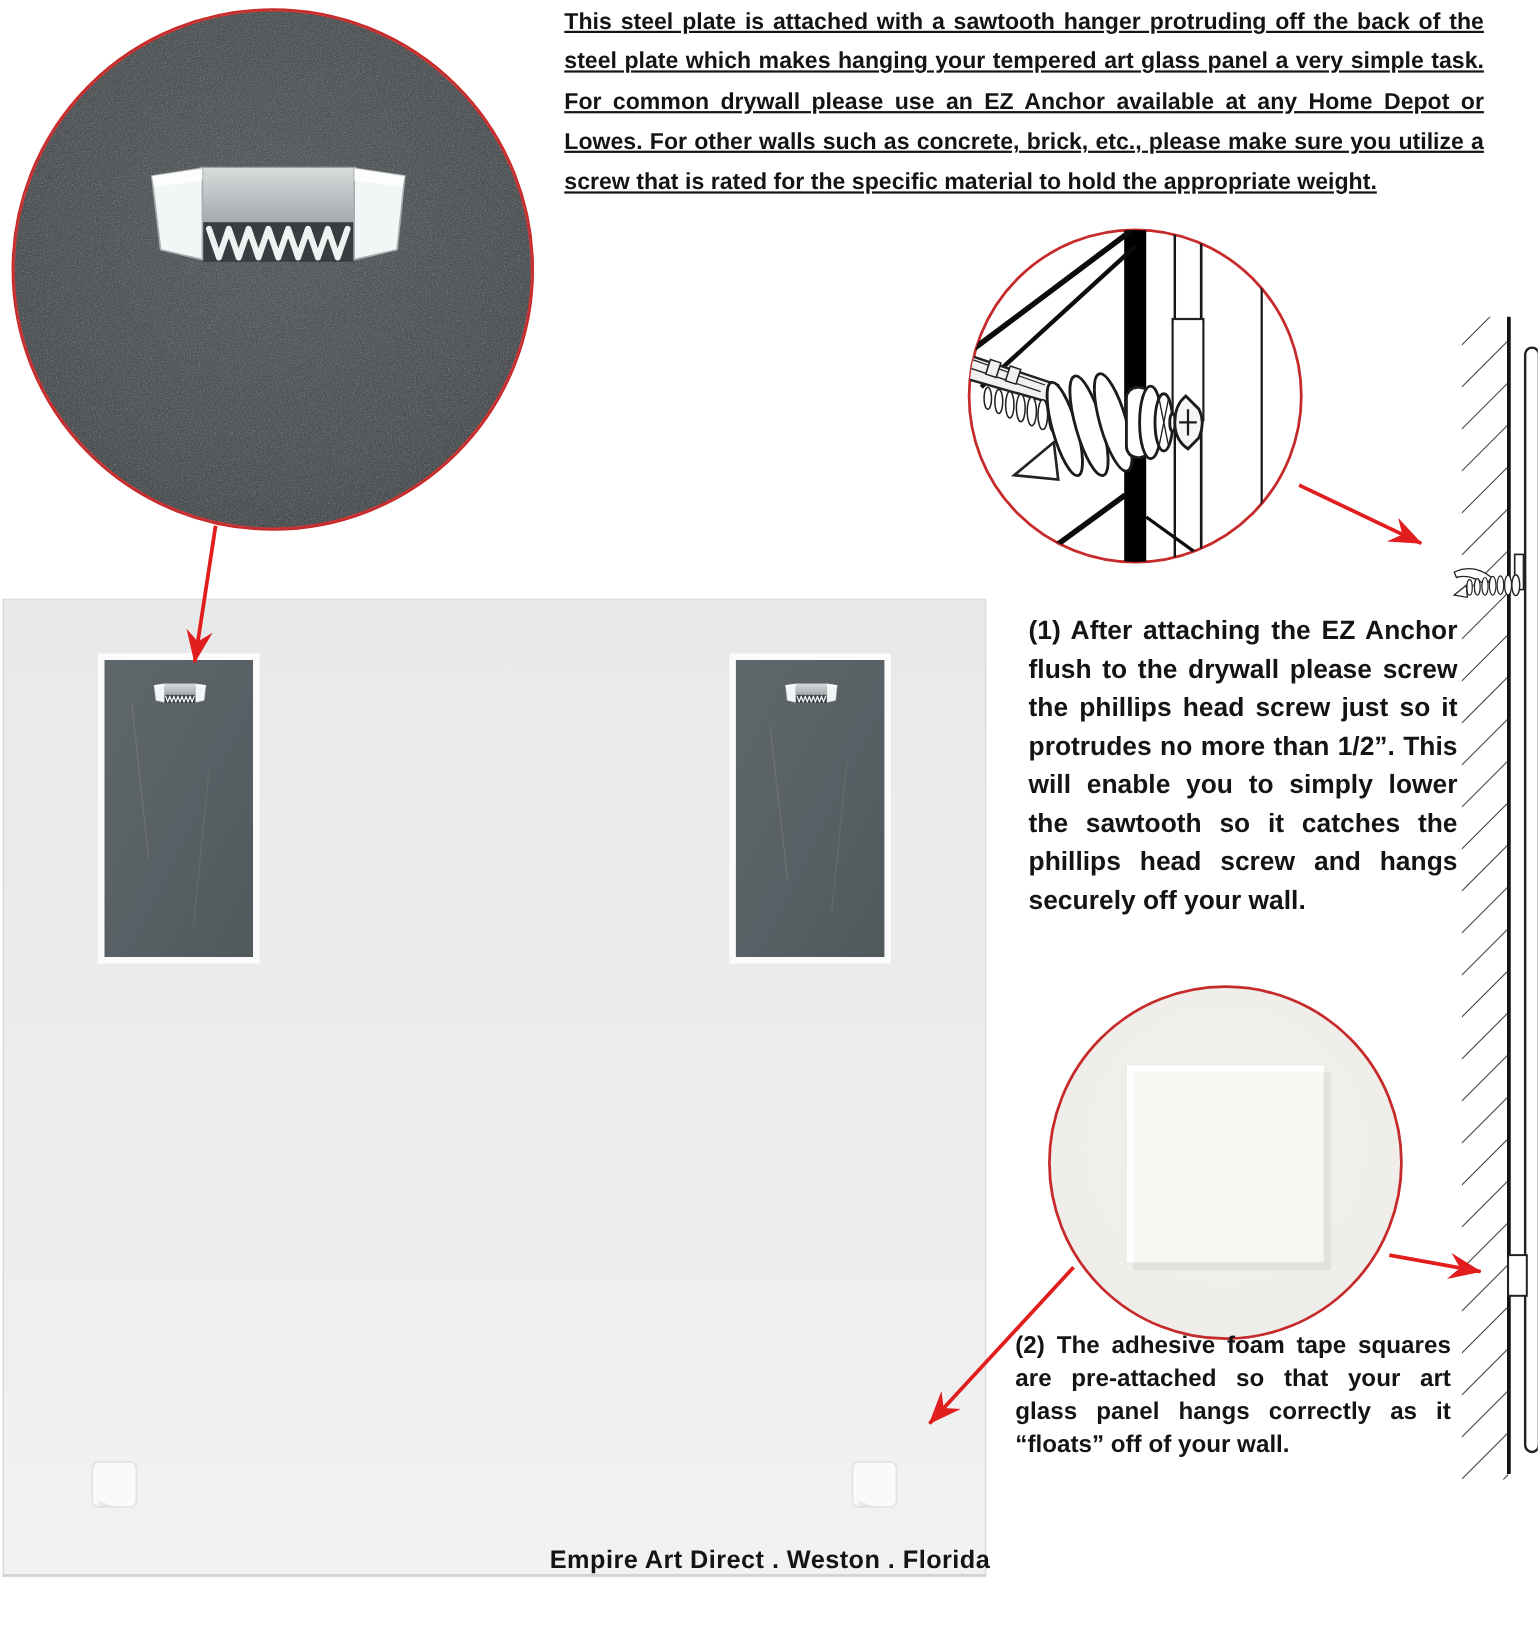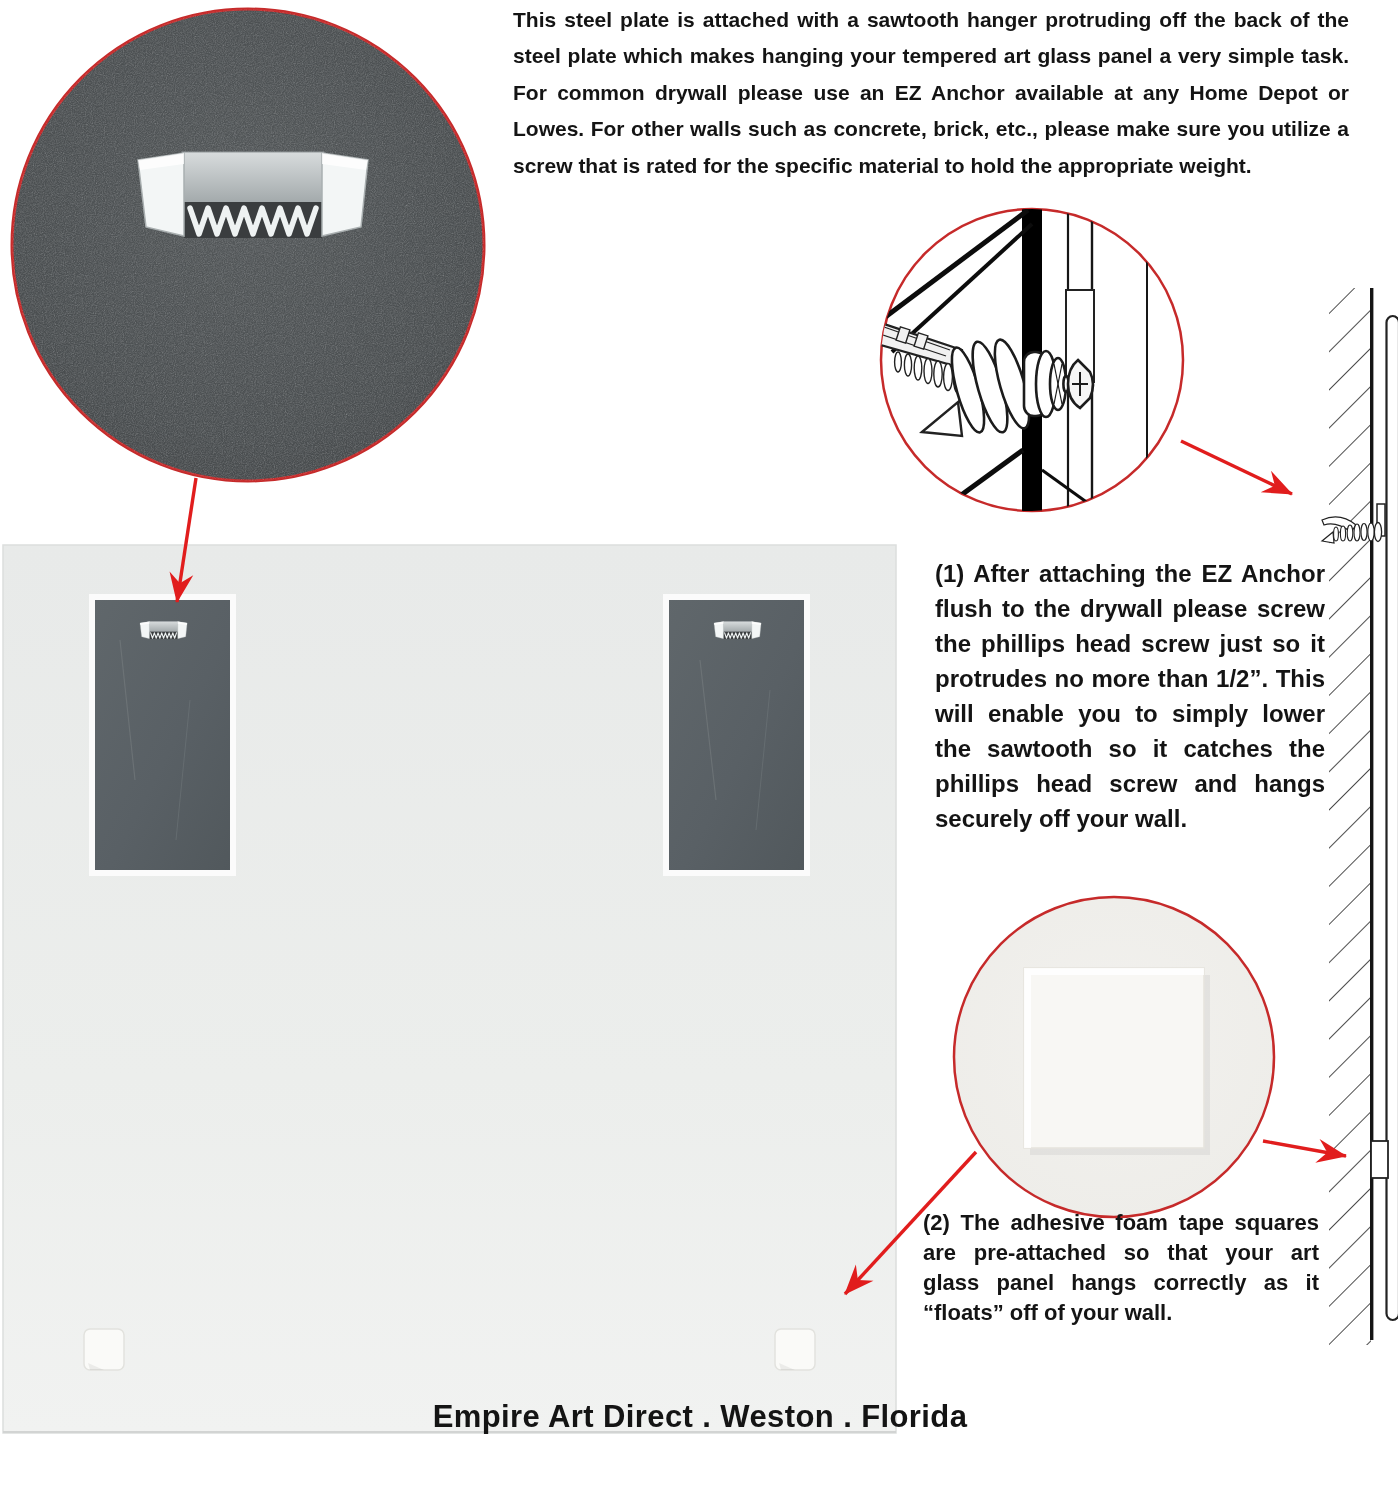--- a/index.html
+++ b/index.html
@@ -6,26 +6,26 @@
   body{
     width:1398px;height:1500px;position:relative;background:#ffffff;
     font-family:"Liberation Sans","DejaVu Sans",sans-serif;
     -webkit-font-smoothing:antialiased;
   }
   .stage{position:absolute;left:0;top:0;width:1398px;height:1500px;}
   .txt{
     position:absolute;color:#141414;font-weight:bold;
     text-align:justify;text-justify:inter-word;z-index:5;
   }
-  .intro{left:513px;top:2px;width:836px;font-size:21px;line-height:36.4px;}
+  .intro{left:513px;top:2px;width:836px;font-size:21px;line-height:36.4px;text-decoration:underline;}
   .step1{left:935px;top:556px;width:390px;font-size:24px;line-height:35px;}
   .step2{left:923px;top:1208px;width:396px;font-size:22px;line-height:30px;}
   .footer{
     left:420px;top:1402px;width:560px;text-align:center;
-    font-size:31px;letter-spacing:0.4px;line-height:30px;
+    font-size:23px;letter-spacing:0.4px;line-height:30px;
   }
 </style>
 </head>
 <body>
 
 <svg class="stage" width="1398" height="1500" viewBox="0 0 1398 1500" aria-hidden="true">
   <defs>
     <clipPath id="clipTop">
         <circle cx="248" cy="245" r="236"></circle>
       </clipPath>

